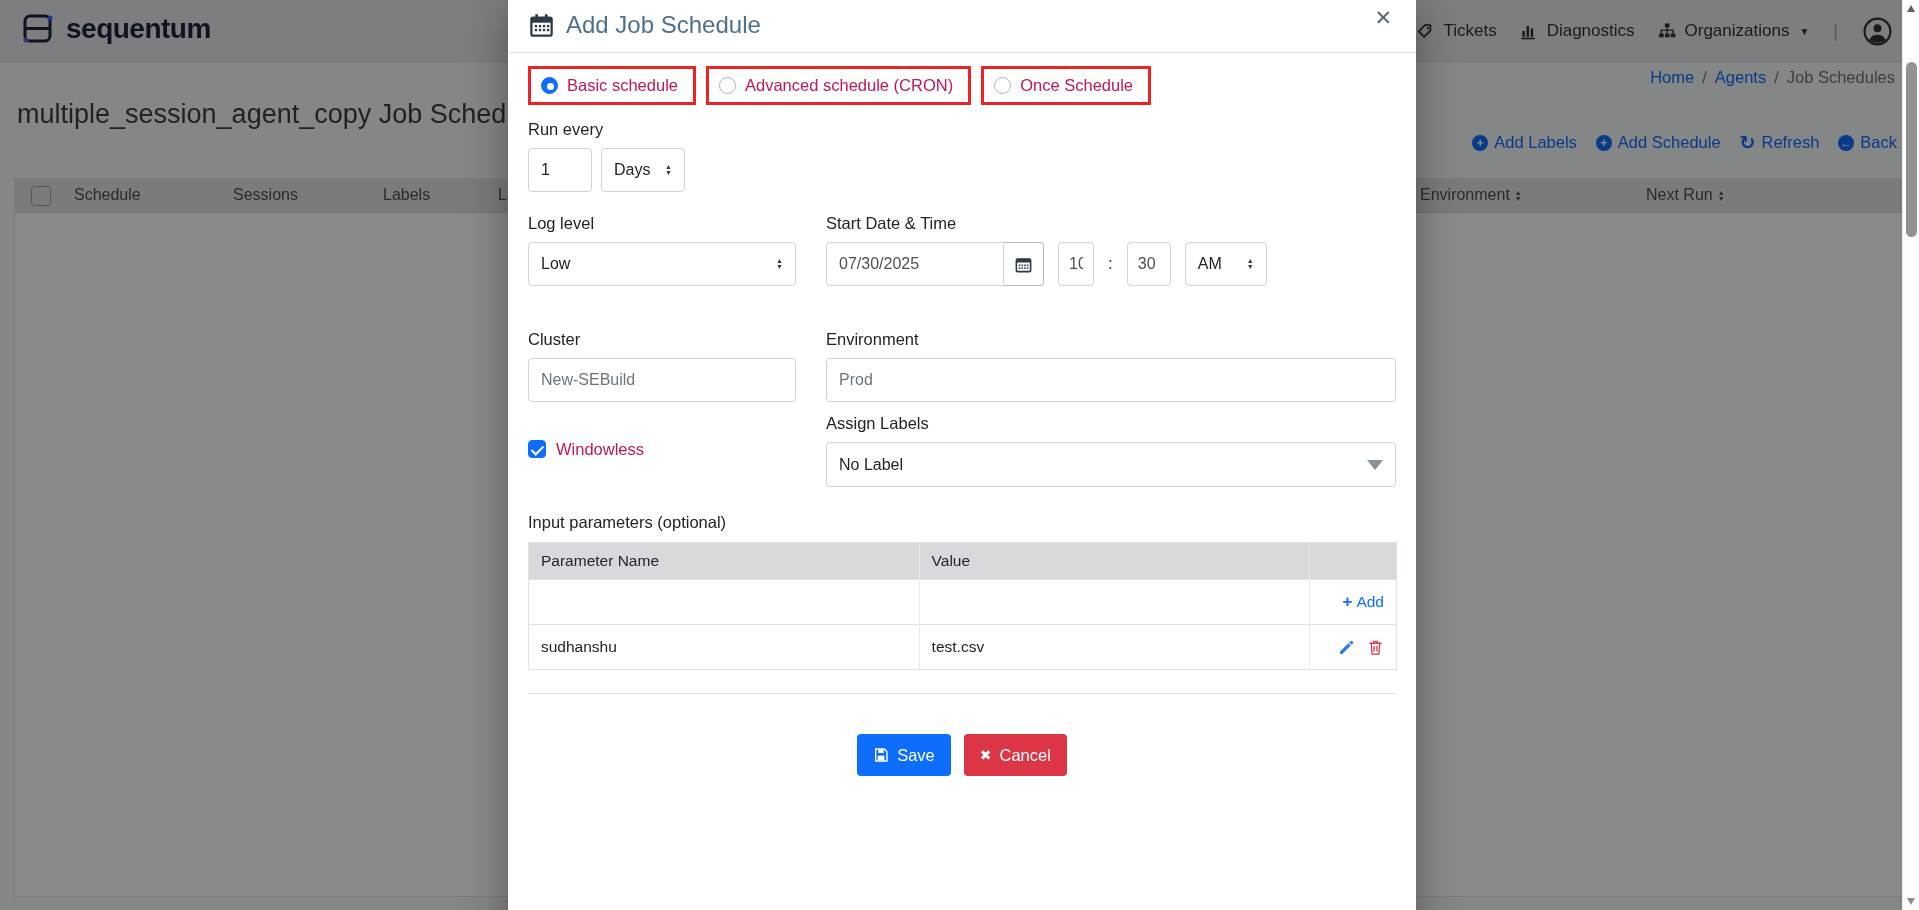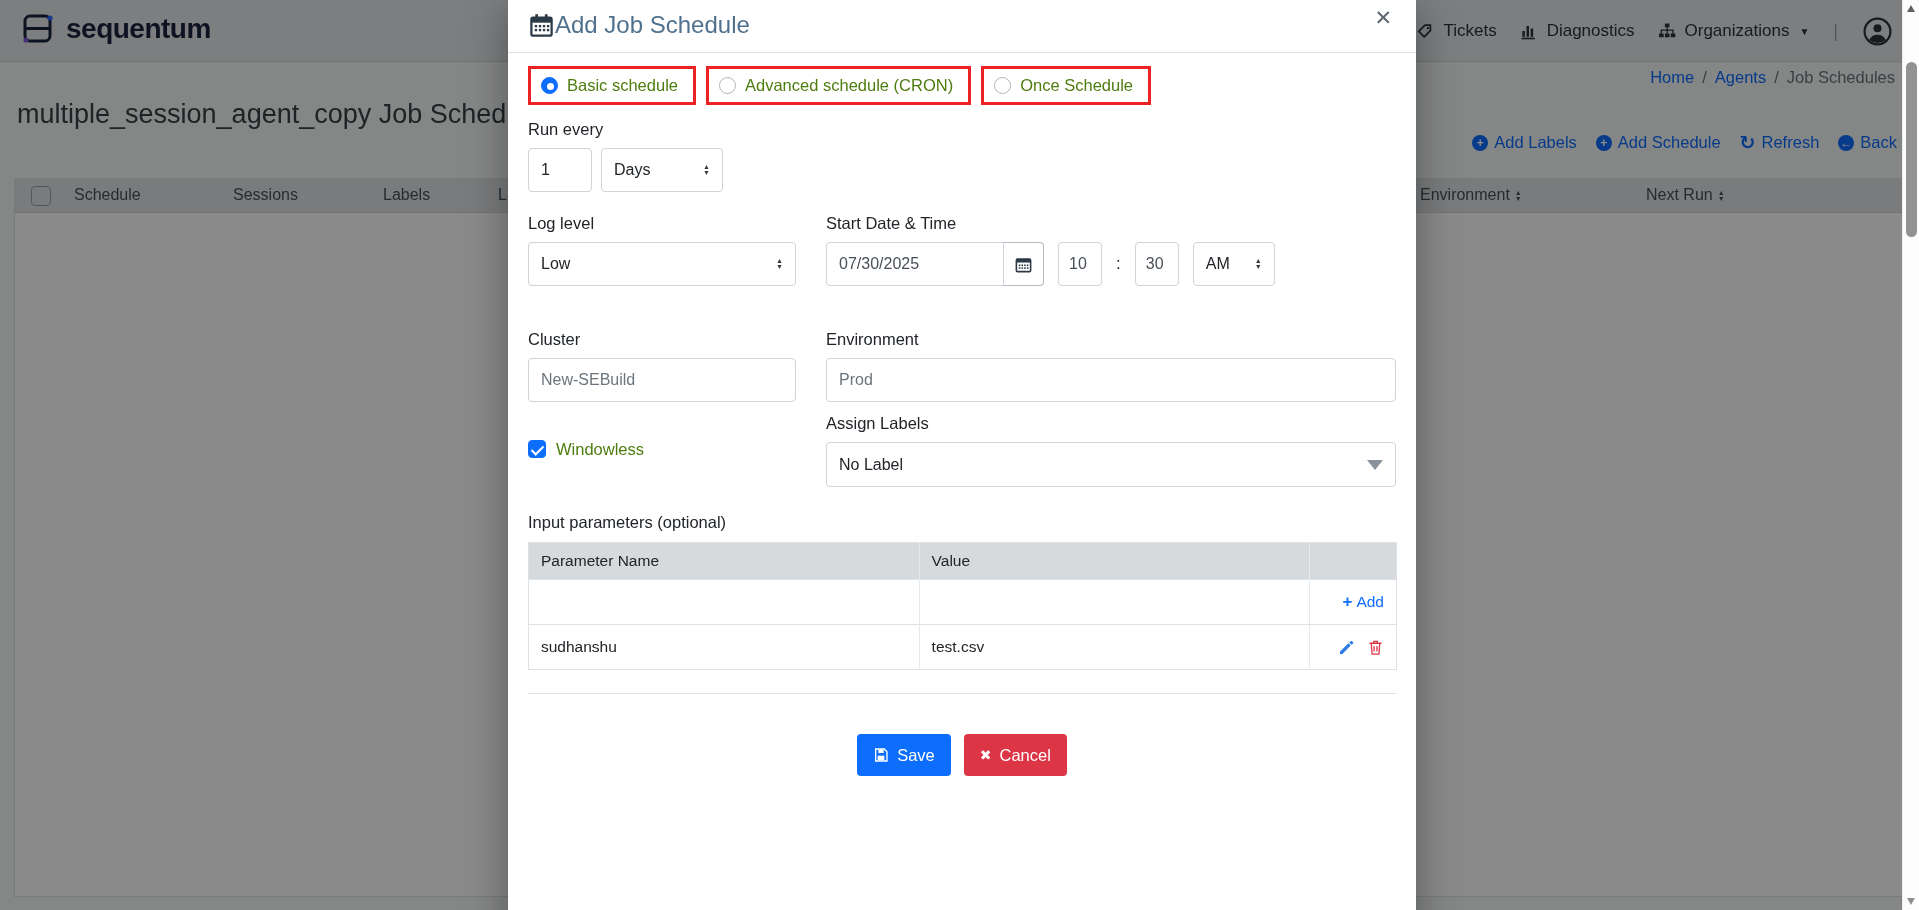--- a/index.html
+++ b/index.html
@@ -31,31 +31,31 @@
   .grid-head span.col { position:absolute; top:7px; white-space:nowrap; }
   .th-check { position:absolute; left:16px; top:7px; width:20px; height:20px; border:1.5px solid #9aa0a6; border-radius:4px; background:transparent; }
   .sort { display:inline-flex; flex-direction:column; vertical-align:middle; margin-left:5px; font-size:7px; line-height:6px; color:#495057; }
 
   
   .backdrop { position:absolute; inset:0; background:rgba(0,0,0,0.46); z-index:10; }
 
   
   .modal { position:absolute; left:508px; top:0; width:908px; height:950px; background:#fff; z-index:20;
            box-shadow:0 8px 40px rgba(0,0,0,0.35); }
-  .modal-head { position:relative; padding:11px 20px 13px; border-bottom:1px solid #dee2e6; display:flex; align-items:center; }
+  .modal-head { position:relative; padding:11px 20px 13px; border-bottom:1px solid #dee2e6; display:flex; align-items:center; gap:11px; }
   .modal-title { font-size:24px; color:#50718d; }
   .modal-close { position:absolute; right:24px; top:6px; font-size:21px; color:#5f6770; cursor:pointer; }
   .modal-body { padding:13px 20px 0; }
 
   .radio-row { display:flex; gap:10px; margin-bottom:15px; }
   .red-box { border:3px solid #ee2222; display:flex; align-items:center; gap:9px; padding:7px 15px 7px 10px; }
   .radio-dot { width:17px; height:17px; border-radius:50%; border:1.5px solid #adb5bd; background:#fff; position:relative; flex:none; }
   .radio-dot.on { border-color:#0d6efd; background:#0d6efd; }
   .radio-dot.on::after { content:""; position:absolute; left:5px; top:5px; width:7px; height:7px; border-radius:50%; background:#fff; }
-  .radio-label { font-size:16.5px; color:#4d7c0f; white-space:nowrap; }
+  .radio-label { font-size:16.5px; color:#be185d; white-space:nowrap; }
 
   .field-label { font-size:16.5px; color:#212529; margin-bottom:9px; }
   .inp { height:44px; border:1px solid #ced4da; border-radius:4px; font-size:16px; color:#495057; padding:0 12px;
          font-family:"Liberation Sans","DejaVu Sans",sans-serif; background:#fff; outline:none; width:100%; }
   .sel { height:44px; border:1px solid #ced4da; border-radius:4px; background:#fff; display:flex; align-items:center;
          justify-content:space-between; padding:0 12px; font-size:16px; color:#212529; cursor:pointer; }
   .stack-caret { display:flex; flex-direction:column; font-size:7px; line-height:6px; color:#343a40; }
   .chev { width:9px; height:9px; border-right:1.7px solid #343a40; border-bottom:1.7px solid #343a40; transform:rotate(45deg); margin-top:-4px; }
   .tri-down { width:0; height:0; border-left:8px solid transparent; border-right:8px solid transparent; border-top:10px solid #8a939b; }
 
@@ -244,21 +244,21 @@
         </div>
         <div class="red-box">
           <span class="radio-dot"></span>
           <span class="radio-label">Once Schedule</span>
         </div>
       </div>
 
       <div class="field-label">Run every</div>
       <div class="run-row">
         <input class="inp" style="width: 64px; color: rgb(33, 37, 41);" readonly="" value="1">
-        <div class="sel" style="width:122px;justify-content:space-between;">
+        <div class="sel" style="width:84px;justify-content:space-between;">
           <span>Days</span>
           <span class="stack-caret">
               <span>▲</span>
               <span>▼</span>
             </span>
         </div>
       </div>
 
       <div class="two-col">
         <div class="col-l">
@@ -286,21 +286,21 @@
                       <rect x="12.8" y="12" width="2" height="2"></rect>
                       <rect x="16.2" y="12" width="2" height="2"></rect>
                     <rect x="6" y="15.5" width="2" height="2"></rect>
                       <rect x="9.4" y="15.5" width="2" height="2"></rect>
                       <rect x="12.8" y="15.5" width="2" height="2"></rect>
                       <rect x="16.2" y="15.5" width="2" height="2"></rect>
                   </g>
                 </svg>
               </div>
             </div>
-            <input class="inp" style="width: 44px; padding: 0px 10px;" readonly="" value="10">
+            <input class="inp" style="width: 36px; padding: 0px 10px;" readonly="" value="10">
             <span class="time-sep">:</span>
             <input class="inp" style="width: 44px; padding: 0px 10px;" readonly="" value="30">
             <div class="sel" style="width:82px;">
               <span>AM</span>
               <span class="stack-caret">
                   <span>▲</span>
                   <span>▼</span>
                 </span>
             </div>
           </div>

